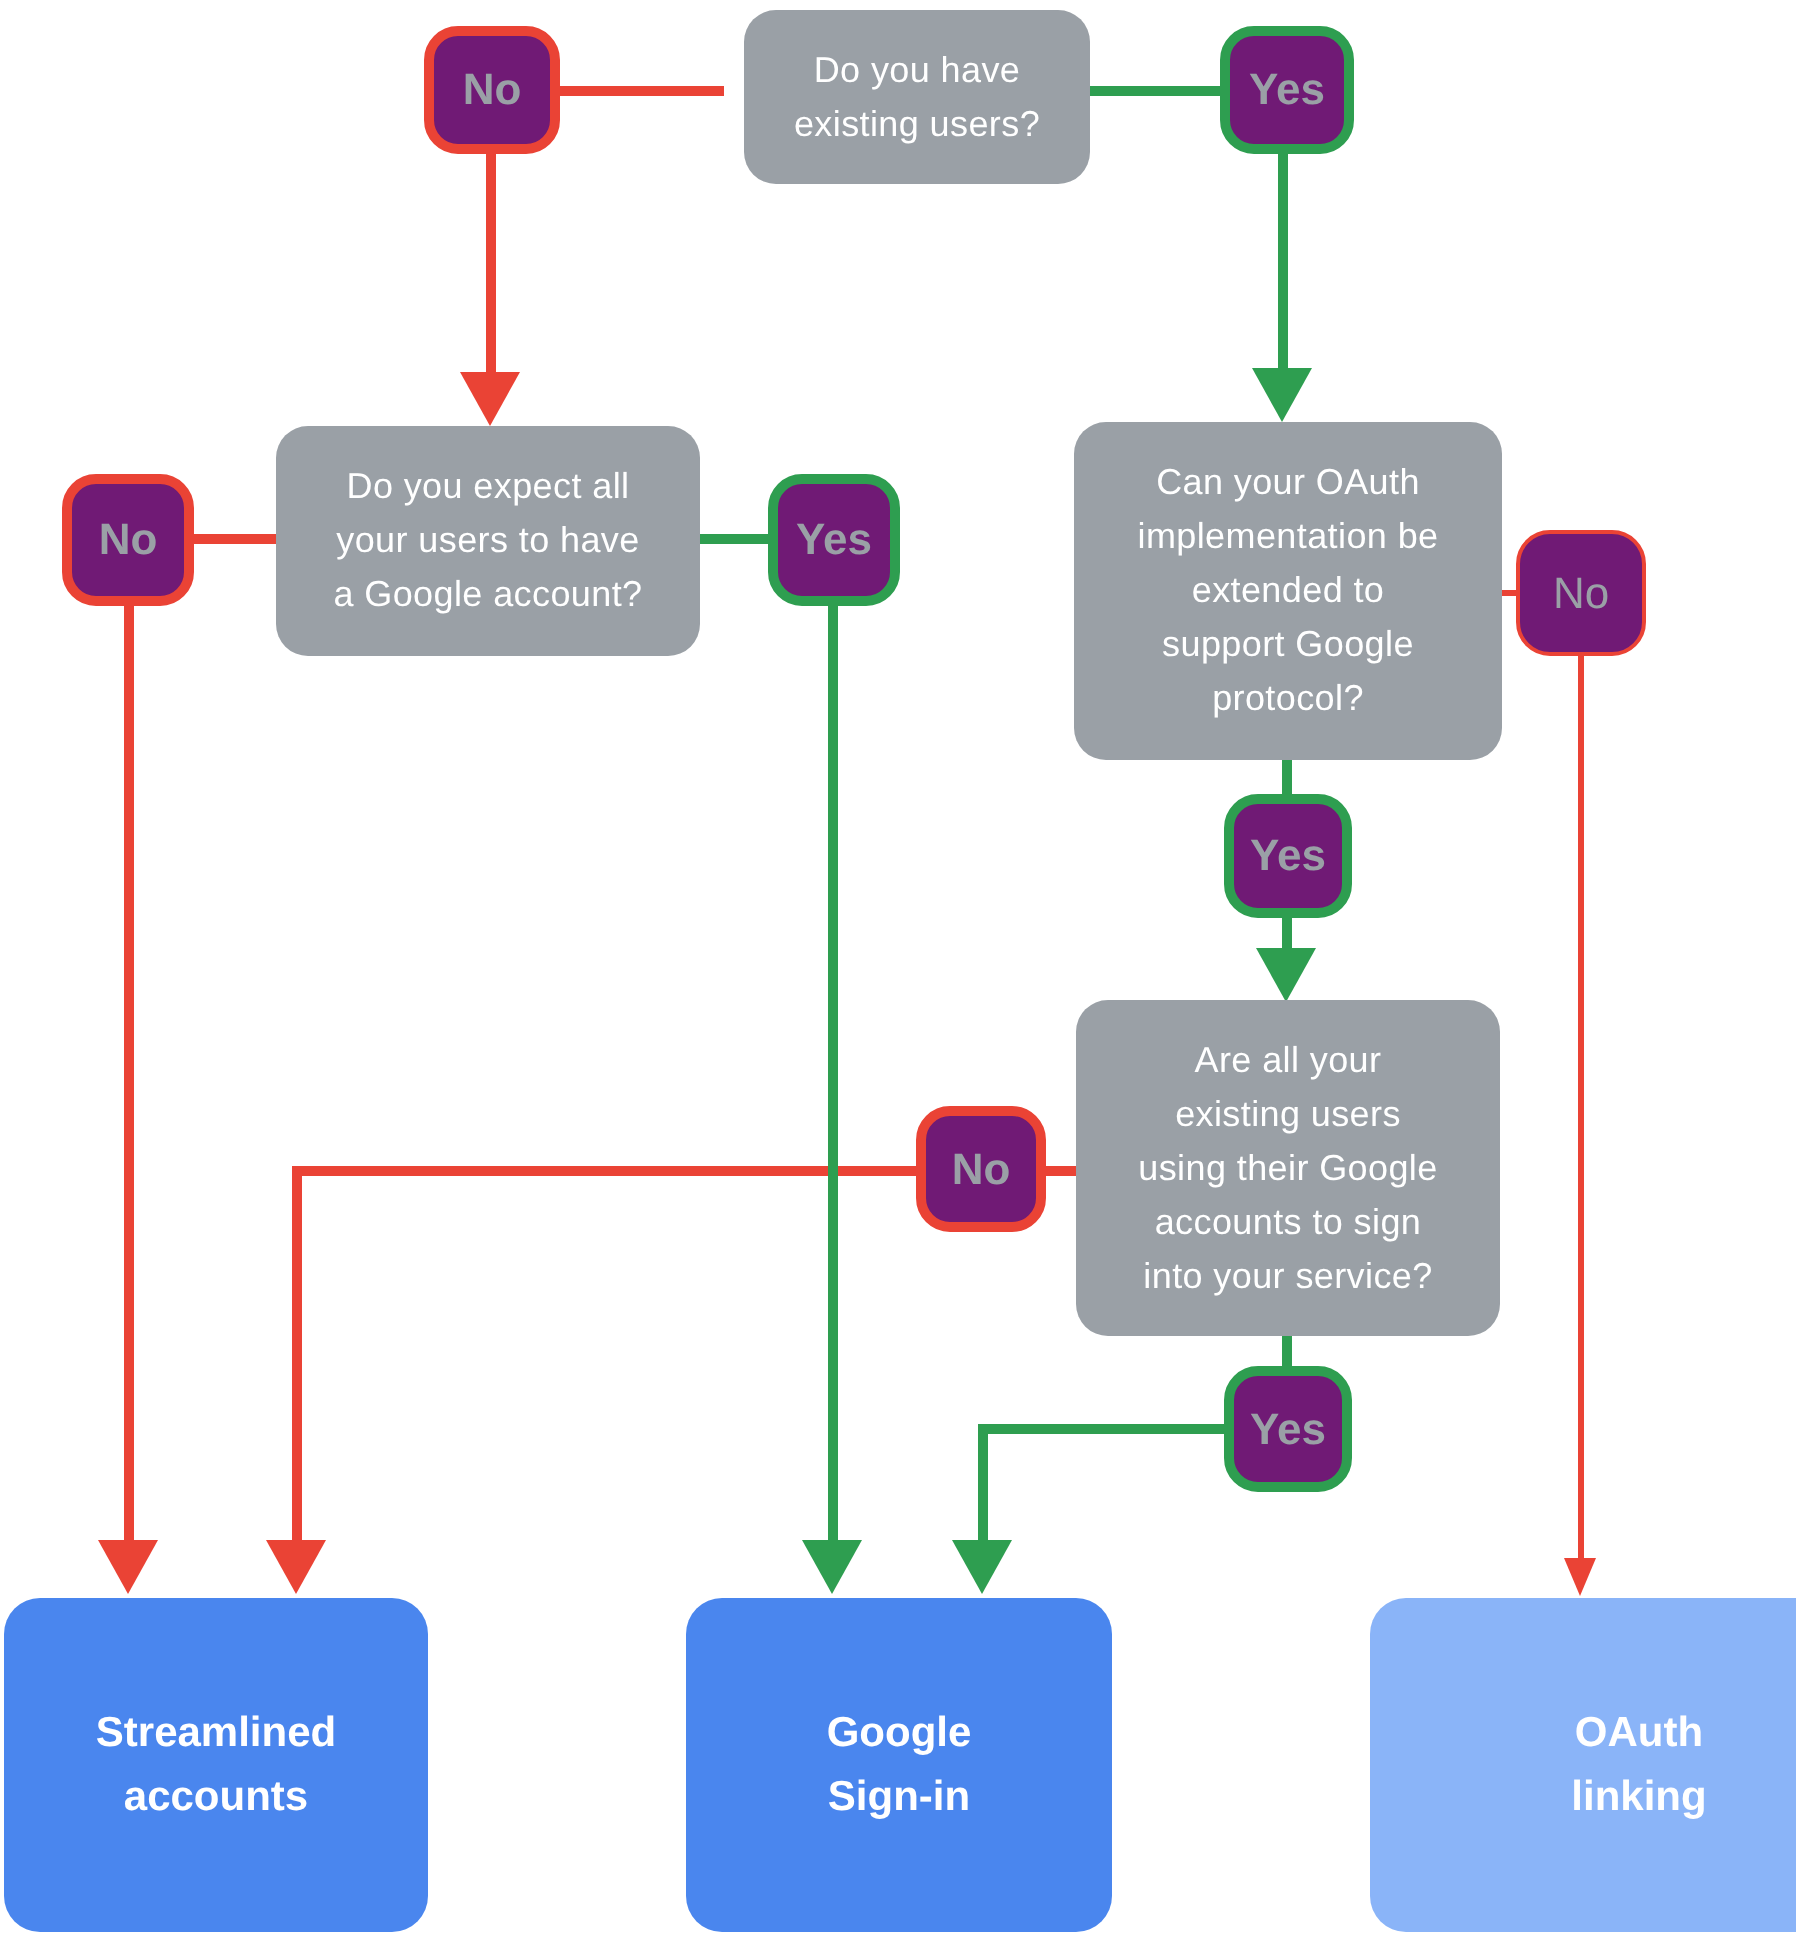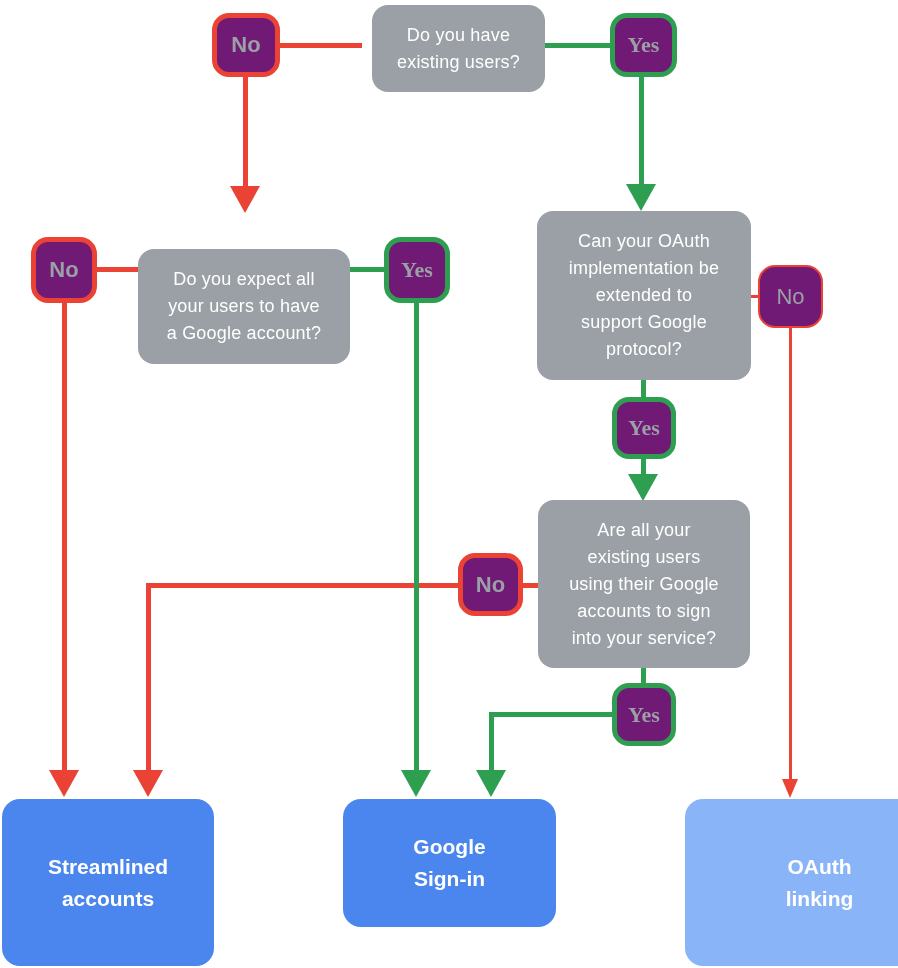--- a/index.html
+++ b/index.html
@@ -8,53 +8,53 @@
     font-family:"Liberation Sans", sans-serif; overflow:hidden;
   }
   
   .q {
     position:absolute; background:var(--gray); color:var(--boxtext);
     border-radius:16px; display:flex; align-items:center; justify-content:center;
     text-align:center; white-space:pre-line; font-size:18px; line-height:27px;
     letter-spacing:0.2px; box-sizing:border-box;
   }
   #q1 { left:362px; top:5px;   width:173px; height:87px;margin-left:10px;  }
-  #q2 { left:138px; top:213px; width:212px; height:115px;margin-top:36px; }
+  #q2 { left:138px; top:213px; width:212px; height:115px; }
   #q3 { left:537px; top:211px; width:214px; height:169px; }
   #q4 { left:538px; top:500px; width:212px; height:168px; }
 
   
   .badge {
     position:absolute; background:#701a75; border-radius:17px;
     display:flex; align-items:center; justify-content:center;
     font-size:22px; font-weight:700; color:var(--badgetext);
     box-sizing:border-box; border:5px solid;
   }
   .b-red   { border-color:var(--red); }
-  .b-green { border-color:var(--green);font-family:Liberation Serif, serif; }
+  .b-green { border-color:var(--green); }
   .thin    { border-width:2.5px; font-weight:400; }
   #no1  { left:212px; top:13px;  width:68px; height:64px; }
   #yes1 { left:610px; top:13px;  width:67px; height:64px; }
   #no2  { left:31px;  top:237px; width:66px; height:66px; }
   #yes2 { left:384px; top:237px; width:66px; height:66px; }
   #no3  { left:758px; top:265px; width:65px; height:63px; }
   #yes3 { left:612px; top:397px; width:64px; height:62px; }
   #no4  { left:458px; top:553px; width:65px; height:63px; }
   #yes4 { left:612px; top:683px; width:64px; height:63px; }
 
   
   .outcome {
     position:absolute; border-radius:18px; color:#ffffff; font-weight:700;
     font-size:21px; line-height:32px; display:flex; align-items:center;
     justify-content:center; text-align:center; white-space:pre-line;
   }
   .blue      { background:var(--blue); }
   .lightblue { background:var(--lightblue);padding-left:28px; }
   #out1 { left:2px;   top:799px; width:212px; height:167px; }
-  #out2 { left:343px; top:799px; width:213px; height:128px; }
+  #out2 { left:343px; top:799px; width:213px; height:167px; }
   #out3 { left:685px; top:799px; width:213px; height:167px; }
 
   
   .line { position:absolute; }
   .line.red   { background:var(--red); }
   .line.green { background:var(--green); }
   
   #l-no1-q1   { left:280px; top:43px;  width:82px;  height:5px; }
   #l-q1-yes1  { left:535px; top:43px;  width:75px;  height:5px; }
   #l-no2-q2   { left:97px;  top:267px; width:41px;  height:5px; }

